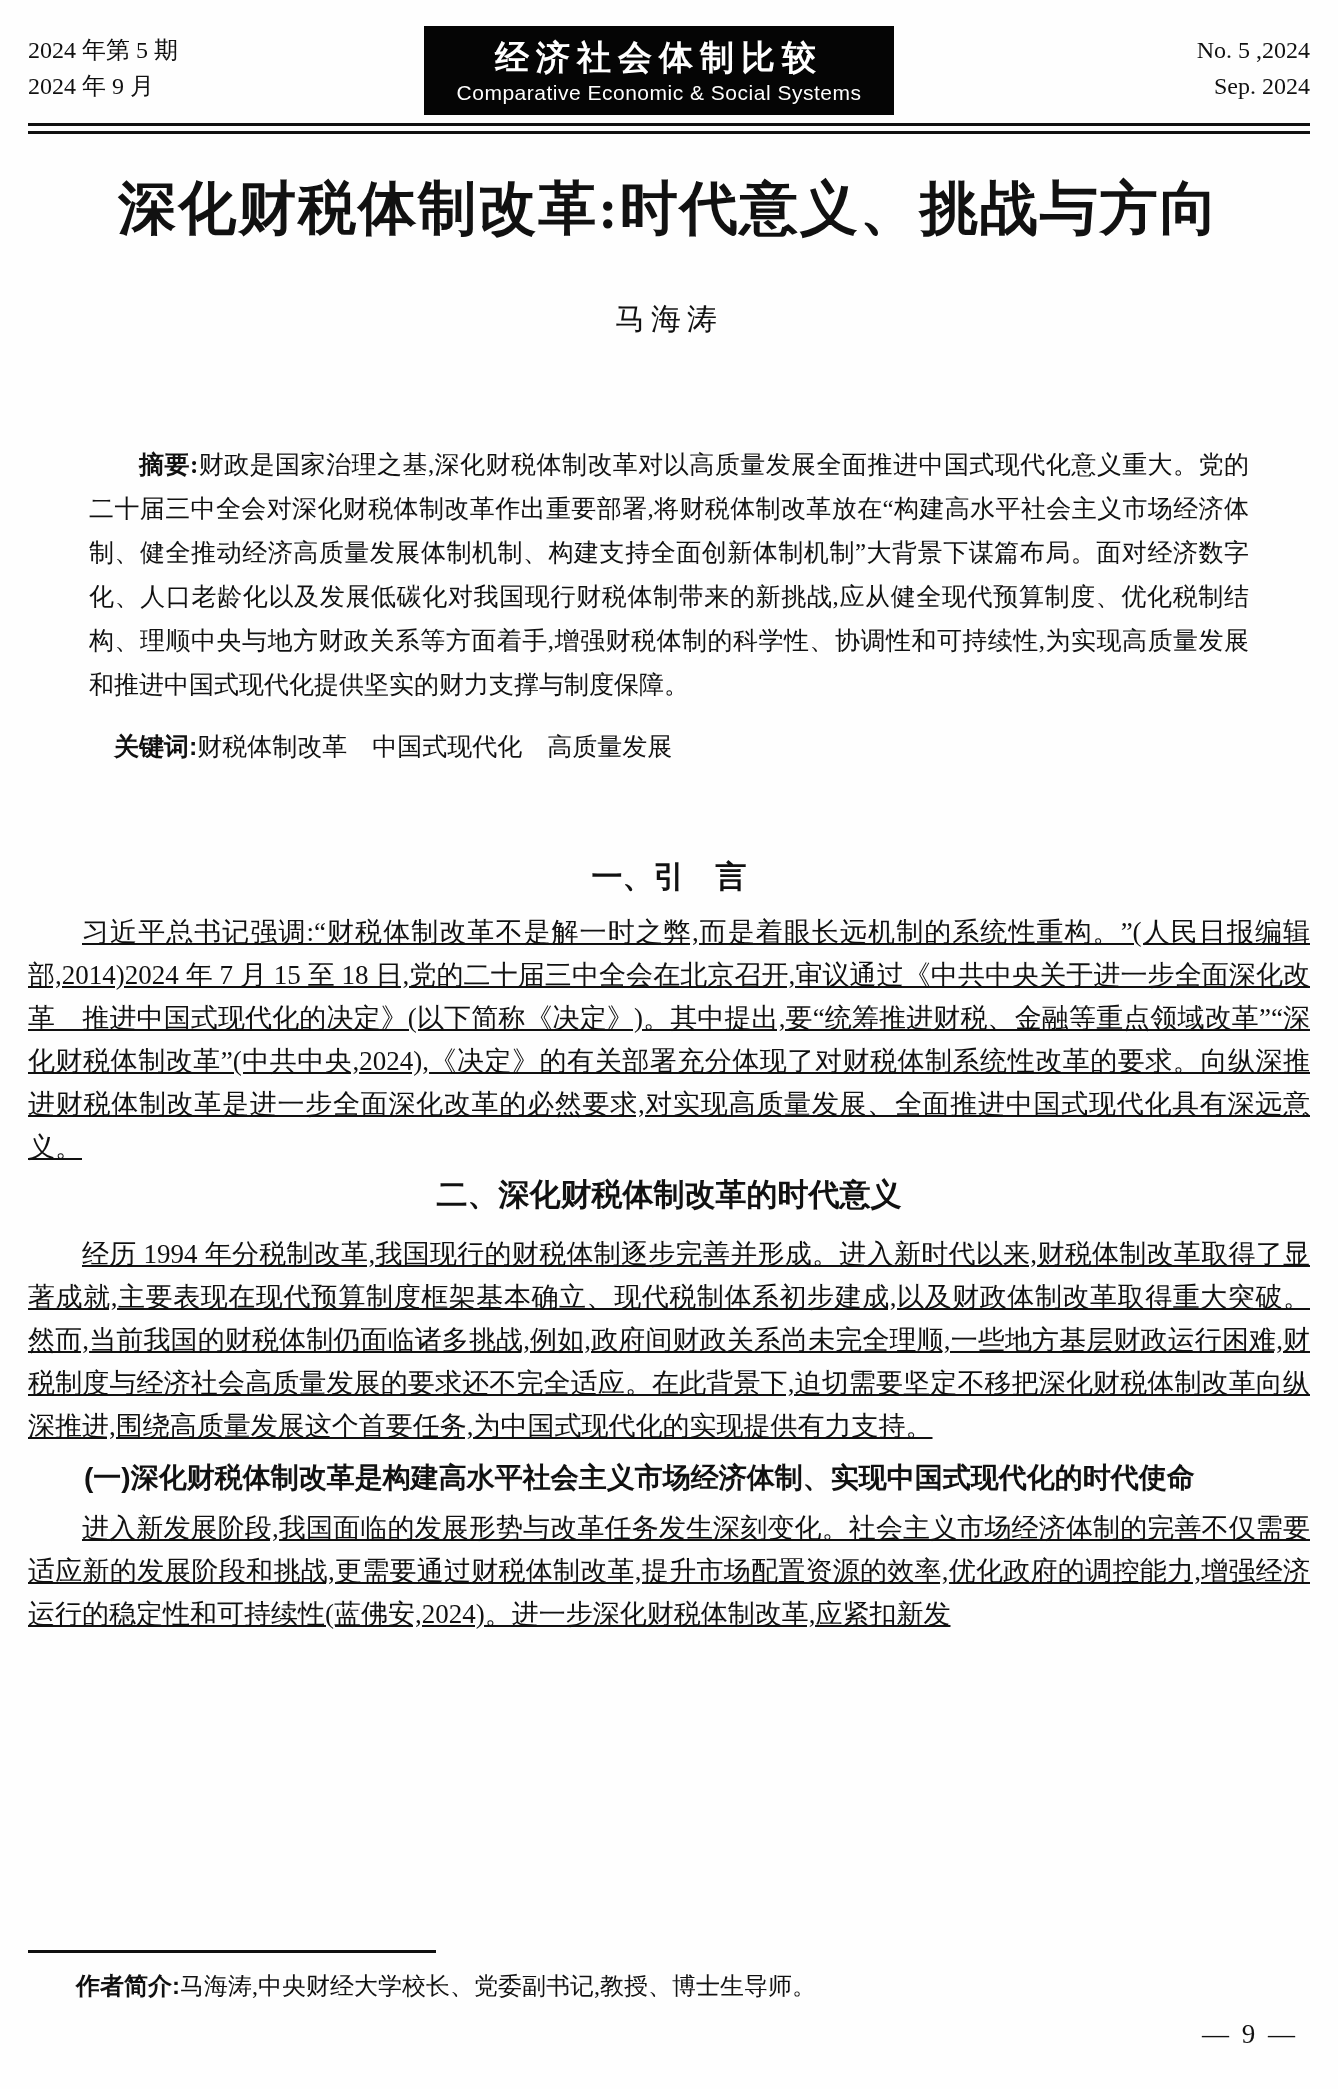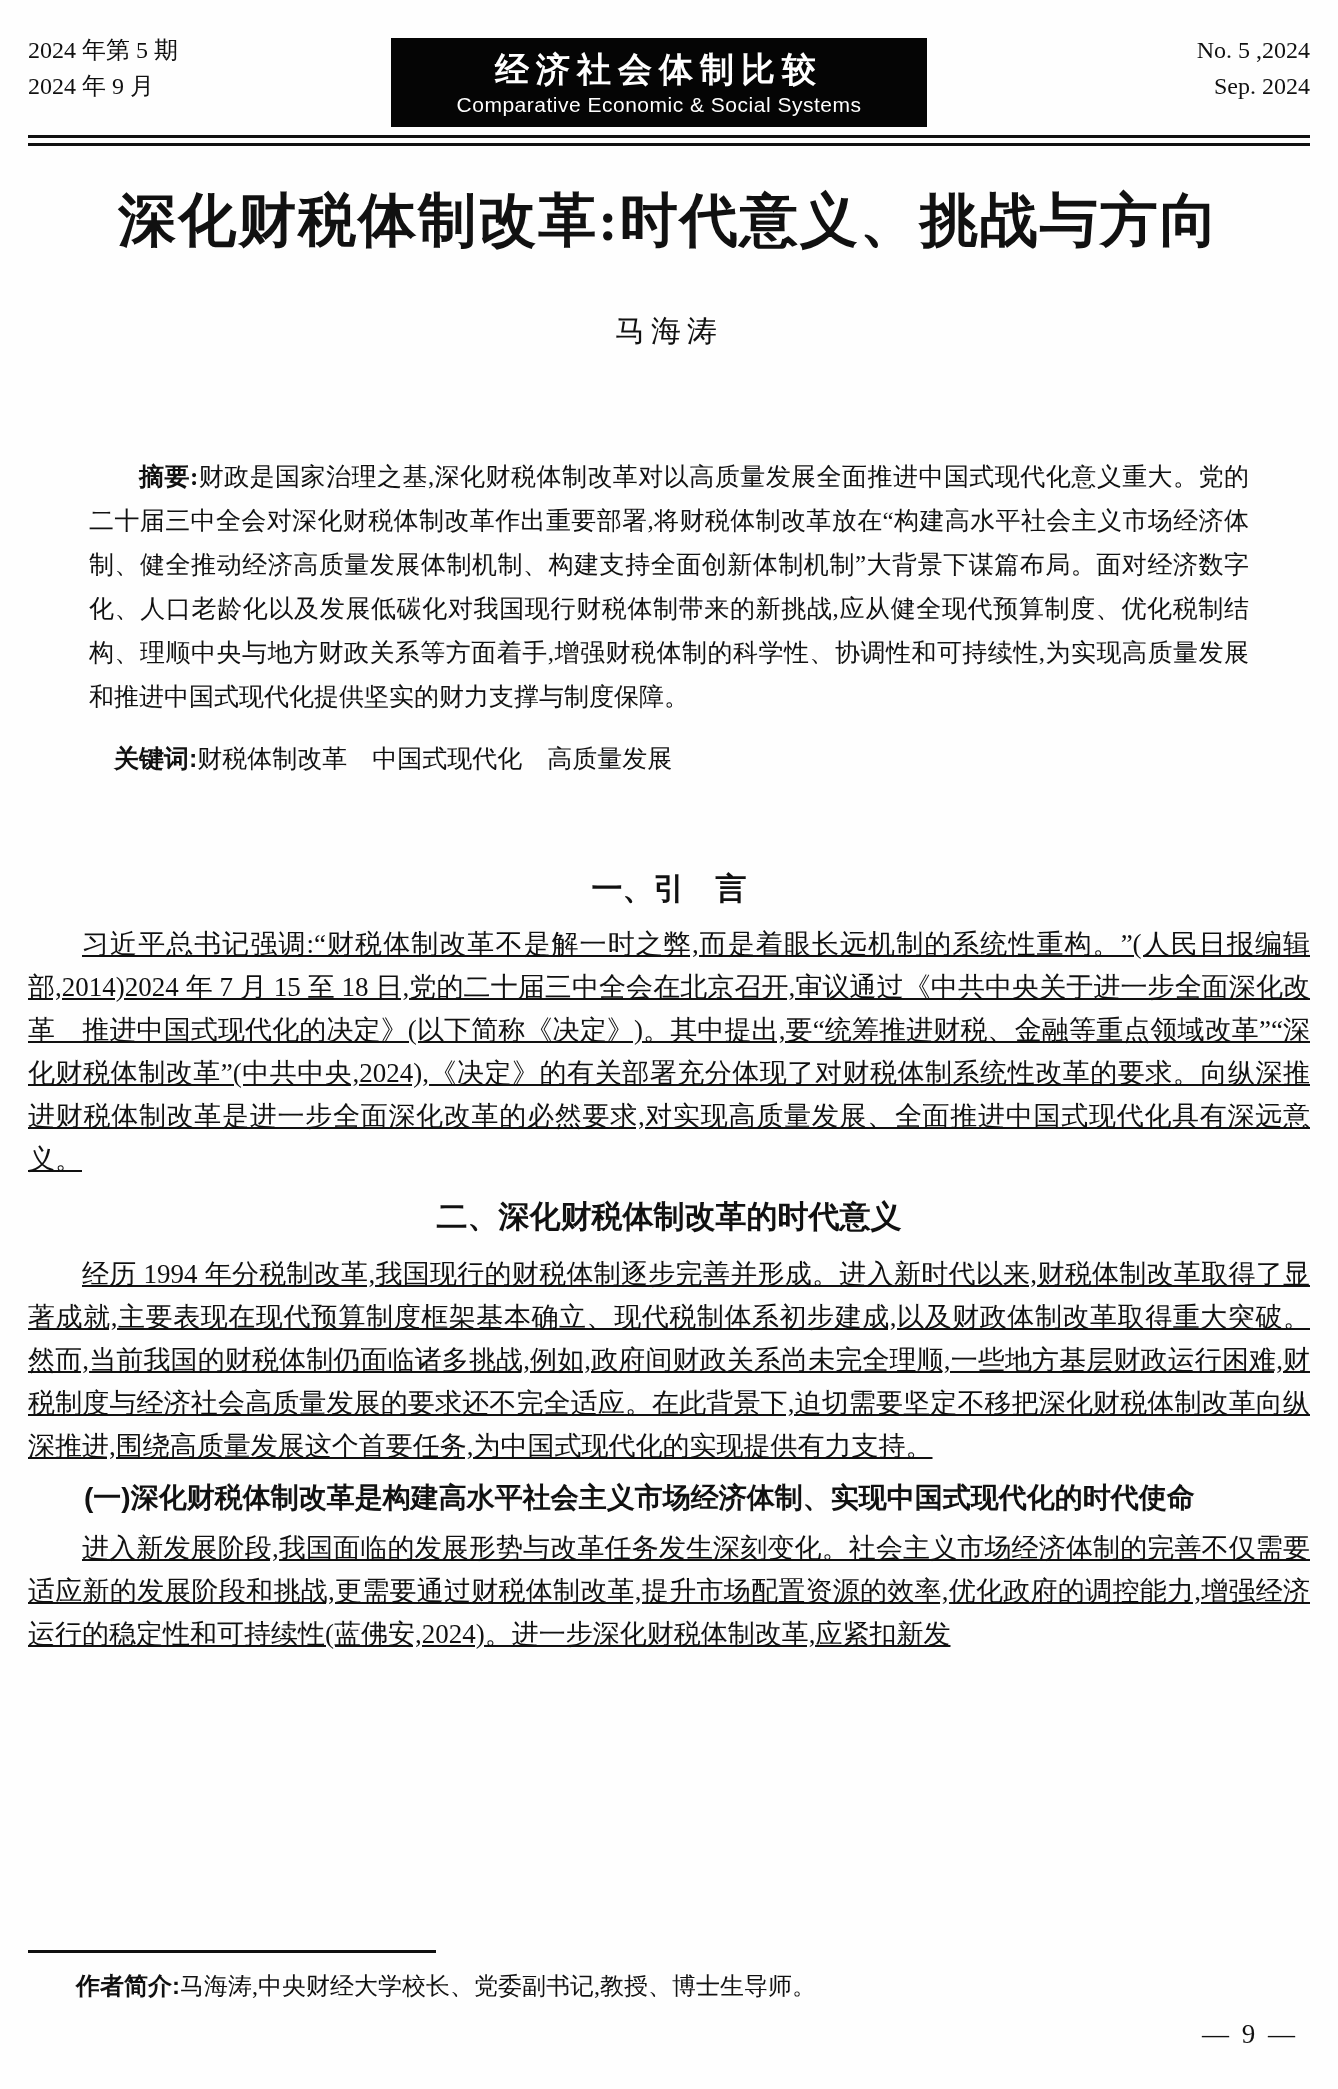--- a/index.html
+++ b/index.html
@@ -13,26 +13,25 @@
     box-sizing: border-box;
     padding: 26px 28px 0 28px;
     overflow: hidden;
     font-family: "Liberation Serif", "DejaVu Serif", serif;
   }
   
   .jheader { display: flex; align-items: flex-start; }
   .h-side { flex: 1; font-size: 24px; line-height: 36px; padding-top: 6px; }
   .h-side.right { text-align: right; padding-left: 20px; }
   .masthead {
-    width: 536px;
+    width: 470px;
     background: #050505;
     color: #ffffff;
     text-align: center;
     padding: 9px 0 8px 0;
-    margin-top: 12px;
   }
   .m-cn {
     font-family: "Liberation Sans", "DejaVu Sans", sans-serif;
     font-weight: bold;
     font-size: 34px;
     line-height: 44px;
     letter-spacing: 7px;
   }
   .m-en {
     font-family: "Liberation Sans", "DejaVu Sans", sans-serif;
@@ -84,21 +83,21 @@
   .kw-label { font-family: "Liberation Sans", "DejaVu Sans", sans-serif; font-weight: bold; }
   
   .h2 {
     margin: 0;
     text-align: center;
     font-weight: bold;
     font-size: 31px;
     line-height: 48px;
   }
   .h2-intro { margin-top: 84px; font-family: "Liberation Serif", "DejaVu Serif", serif; }
-  .h2-sans  { margin-top: 12px; font-family: Liberation Serif, serif; }
+  .h2-sans  { margin-top: 4px; font-family: Liberation Mono, monospace; }
   .body-p {
     margin: 0;
     font-size: 27px;
     line-height: 43px;
     text-align: justify;
     text-indent: 2em;
     text-decoration: underline;
   }
   .mt10 { margin-top: 10px; }
   .mt12 { margin-top: 12px; }

